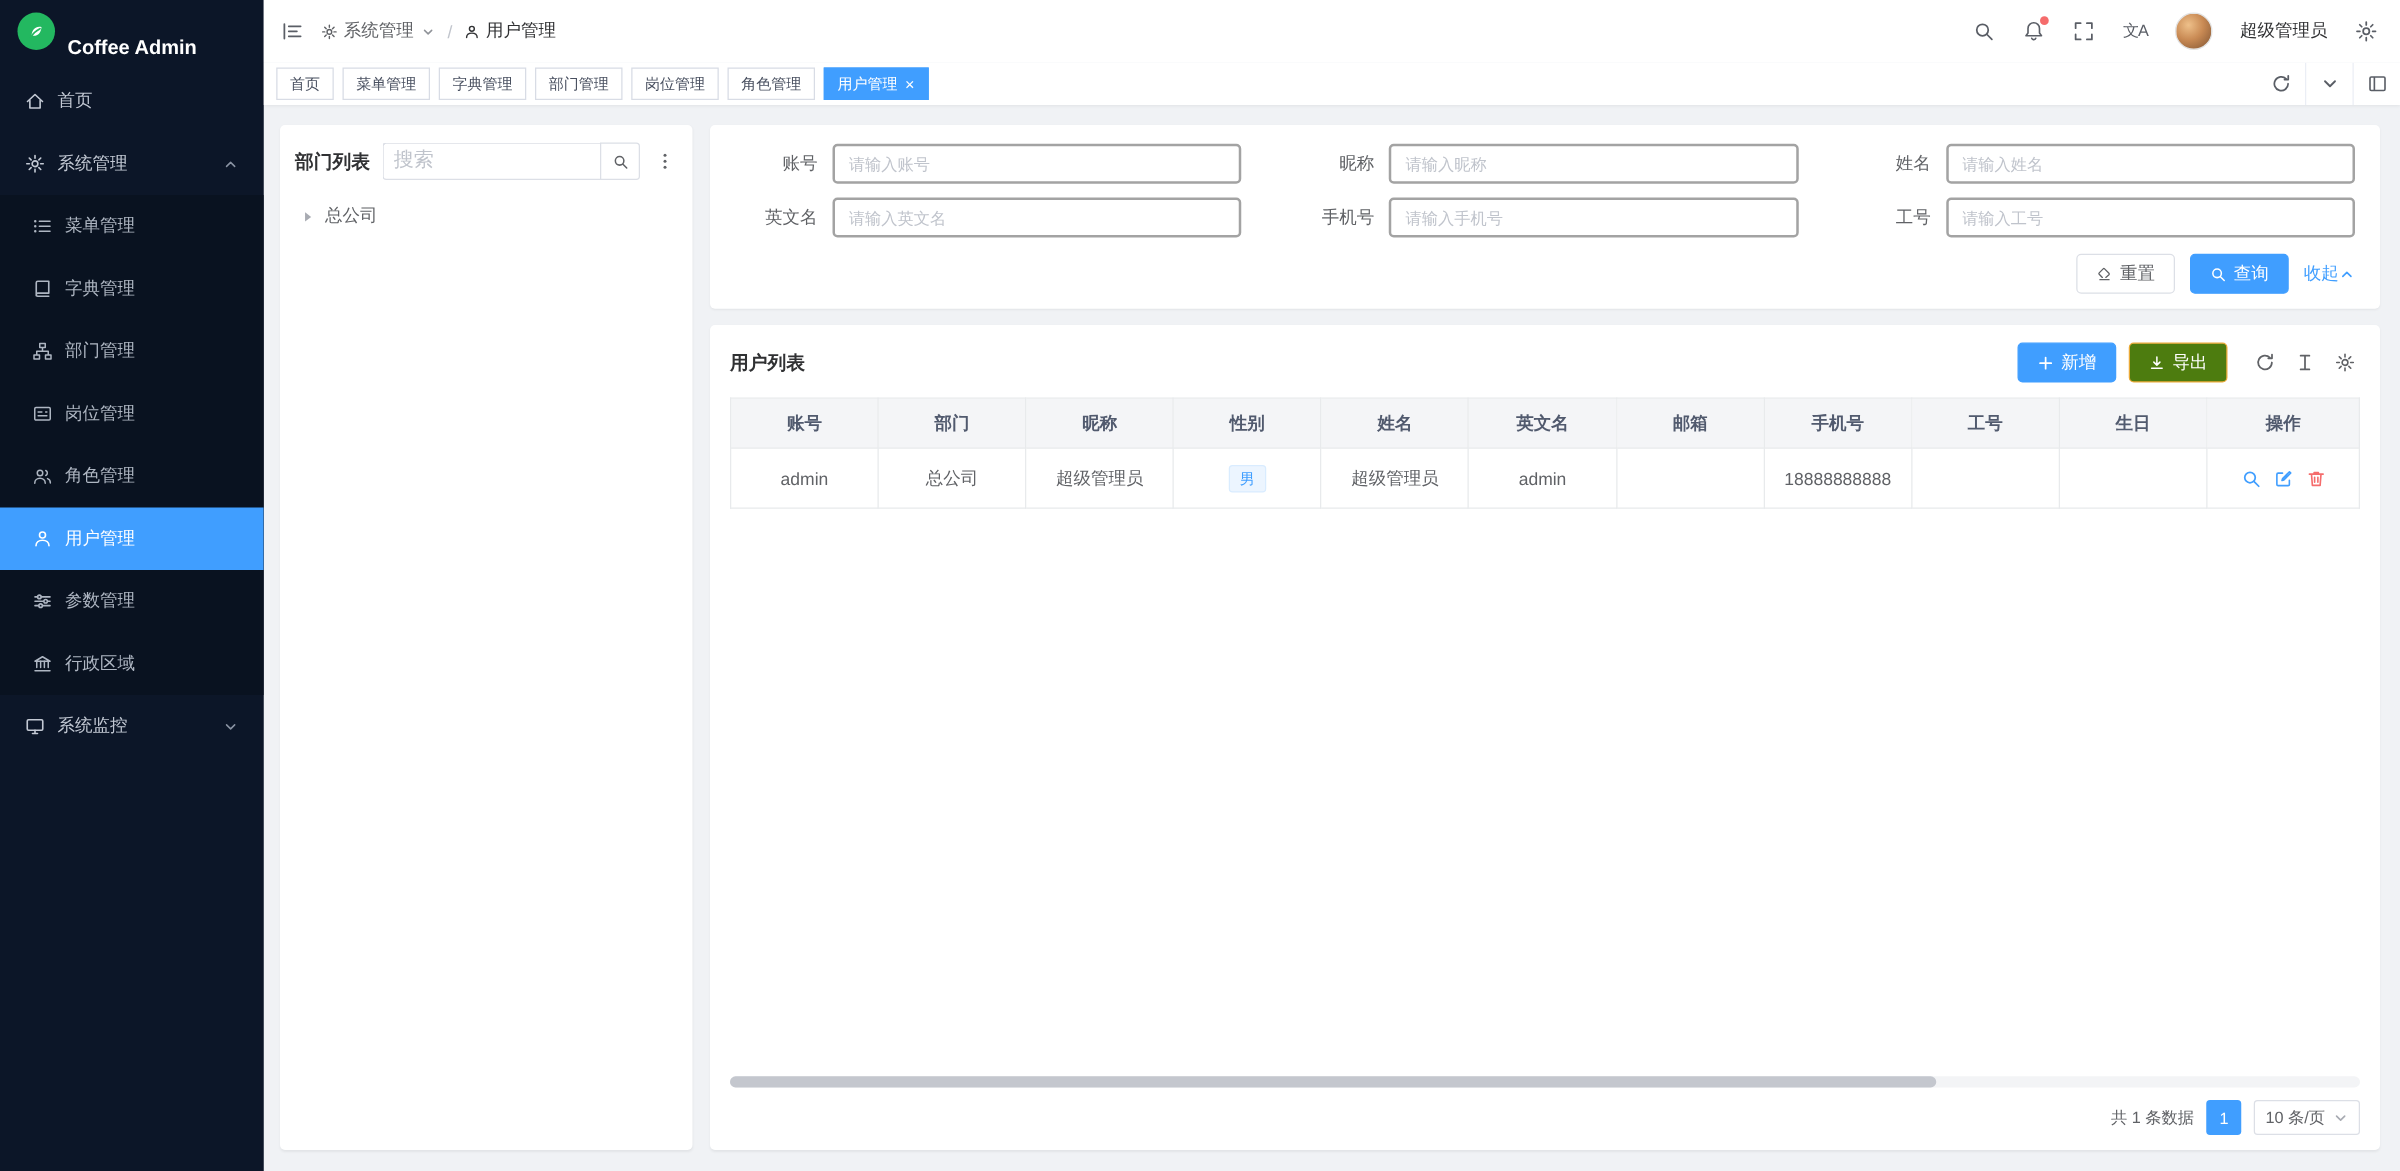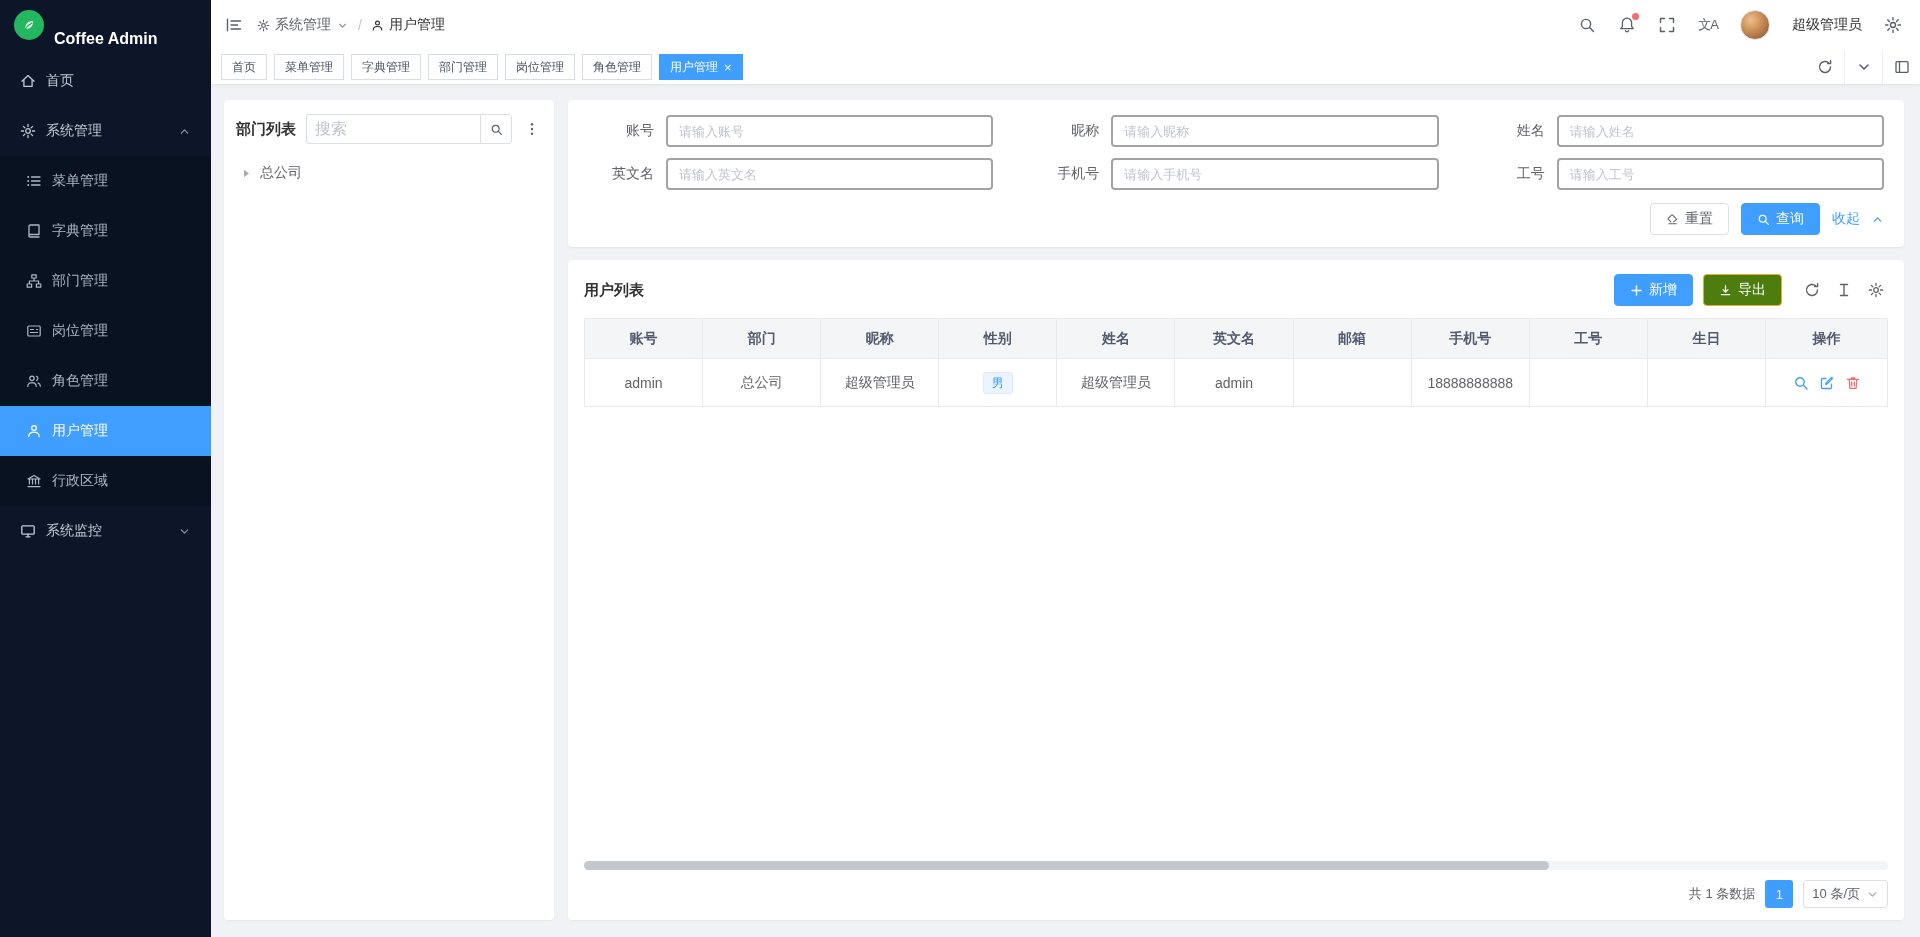--- a/index.html
+++ b/index.html
@@ -74,21 +74,21 @@
   .field { display:flex; align-items:center; min-width:0; }
   .field label { width:78px; flex-shrink:0; text-align:right; padding-right:12px; font-size:14px; color:#606266; white-space:nowrap; }
   .field input { flex:1; min-width:0; height:32px; border:2px solid #a3a3a3; border-radius:4px; padding:0 11px;
     font-size:13px; color:#606266; outline:none; }
   input::placeholder { color:#c0c4cc; }
   .form-actions { display:flex; justify-content:flex-end; align-items:center; gap:12px; margin-top:13px; }
   .btn { height:32px; padding:0 15px; border-radius:4px; font-size:14px; display:inline-flex; align-items:center; gap:6px;
     cursor:pointer; border:1px solid #dcdfe6; background:#fff; color:#606266; white-space:nowrap; }
   .btn-primary { background:#409eff; border-color:#409eff; color:#fff; }
   .btn-warning { background:#4d7c0f; border-color:#eaa937; color:#fff; }
-  .link { color:#409eff; font-size:14px; display:inline-flex; align-items:center; gap:11px; cursor:pointer; }
+  .link { color:#409eff; font-size:14px; display:inline-flex; align-items:center; gap:0; cursor:pointer; }
 
   .table-card { flex:1; min-height:0; padding:14px 16px 12px; display:flex; flex-direction:column; }
   .table-head { display:flex; align-items:center; }
   .table-title { font-size:15px; font-weight:600; color:#303133; }
   .table-actions { margin-left:auto; display:flex; align-items:center; gap:10px; }
   .icon-btn { color:#606266; cursor:pointer; display:flex; align-items:center; justify-content:center; width:24px; height:24px; }
   .table-actions .icon-group { display:flex; align-items:center; gap:8px; margin-left:8px; }
 
   .table-wrap { margin-top:12px; flex:1; min-height:0; display:flex; flex-direction:column; }
   table { width:100%; border-collapse:collapse; table-layout:fixed; }
@@ -189,20 +189,29 @@
             <path d="M10.6 3.4a2.2 2.2 0 0 1 0 4M12 9.9c1.4.5 2.3 1.7 2.3 3.4"></path>
           </svg>
           <span>角色管理</span>
         </div>
         <div class="menu-item active">
           <svg class="ic mi" viewBox="0 0 16 16" fill="none" stroke="currentColor" stroke-width="1.3" stroke-linecap="round">
             <circle cx="8" cy="5" r="2.4"></circle>
               <path d="M2.8 13.6c0-2.8 2.3-4.4 5.2-4.4s5.2 1.6 5.2 4.4"></path>
           </svg>
           <span>用户管理</span>
+        </div>
+        <div class="menu-item">
+          <svg class="ic mi" viewBox="0 0 16 16" fill="none" stroke="currentColor" stroke-width="1.3" stroke-linecap="round">
+            <path d="M2 4.5h12M2 8h12M2 11.5h12"></path>
+              <circle cx="5.5" cy="4.5" r="1.4" fill="#0c1628"></circle>
+              <circle cx="10.5" cy="8" r="1.4" fill="#0c1628"></circle>
+              <circle cx="6.5" cy="11.5" r="1.4" fill="#0c1628"></circle>
+          </svg>
+          <span>参数管理</span>
         </div>
         <div class="menu-item">
           <svg class="ic mi" viewBox="0 0 16 16" fill="none" stroke="currentColor" stroke-width="1.2" stroke-linecap="round" stroke-linejoin="round">
             <path d="M2 6l6-3.6L14 6z"></path>
               <path d="M3.4 6v5M6.5 6v5M9.5 6v5M12.6 6v5M2 13.6h12"></path>
           </svg>
           <span>行政区域</span>
         </div>
       </div>
 

